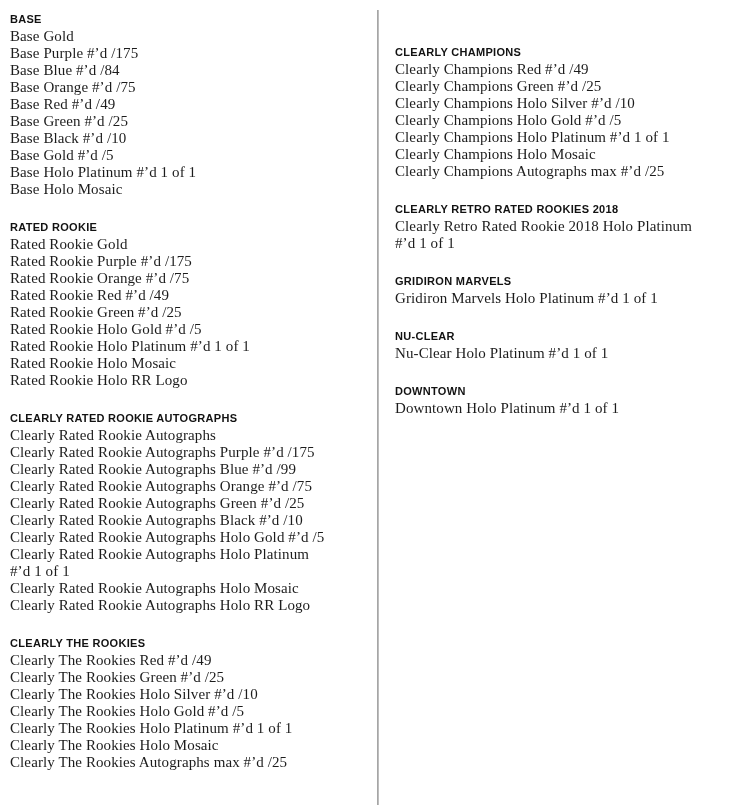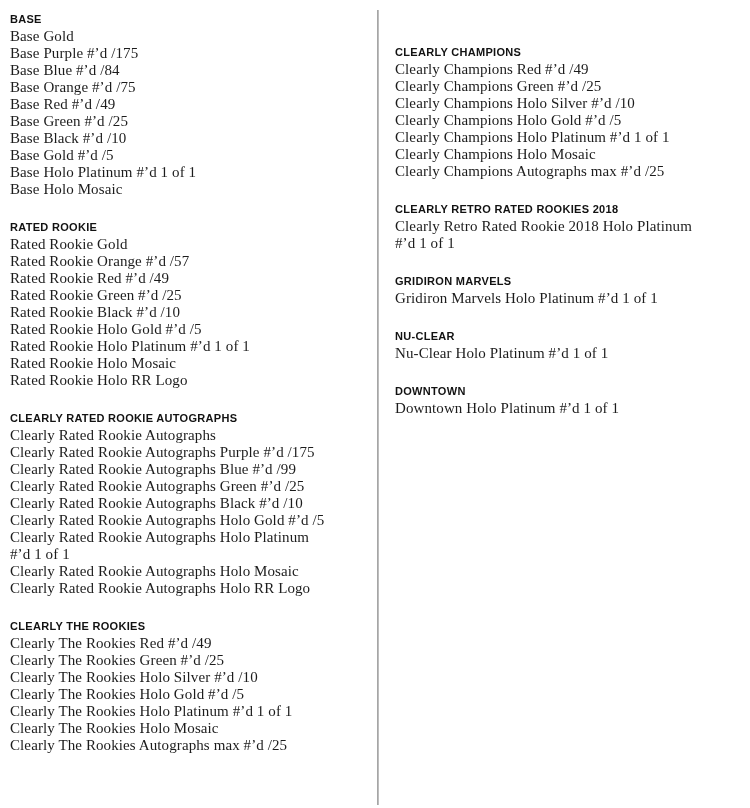--- a/index.html
+++ b/index.html
@@ -73,36 +73,37 @@
           <li class="item">Base Black #’d /10</li>
           <li class="item">Base Gold #’d /5</li>
           <li class="item">Base Holo Platinum #’d 1 of 1</li>
           <li class="item">Base Holo Mosaic</li>
         </ul>
       </section>
       <section class="section">
         <h2 class="section-title">RATED ROOKIE</h2>
         <ul class="item-list">
           <li class="item">Rated Rookie Gold</li>
-          <li class="item">Rated Rookie Orange #’d /57</li>
+          <li class="item">Rated Rookie Purple #’d /175</li>
+          <li class="item">Rated Rookie Orange #’d /75</li>
           <li class="item">Rated Rookie Red #’d /49</li>
           <li class="item">Rated Rookie Green #’d /25</li>
-          <li class="item">Rated Rookie Black #’d /10</li>
           <li class="item">Rated Rookie Holo Gold #’d /5</li>
           <li class="item">Rated Rookie Holo Platinum #’d 1 of 1</li>
           <li class="item">Rated Rookie Holo Mosaic</li>
           <li class="item">Rated Rookie Holo RR Logo</li>
         </ul>
       </section>
       <section class="section">
         <h2 class="section-title">CLEARLY RATED ROOKIE AUTOGRAPHS</h2>
         <ul class="item-list">
           <li class="item">Clearly Rated Rookie Autographs</li>
           <li class="item">Clearly Rated Rookie Autographs Purple #’d /175</li>
           <li class="item">Clearly Rated Rookie Autographs Blue #’d /99</li>
+          <li class="item">Clearly Rated Rookie Autographs Orange #’d /75</li>
           <li class="item">Clearly Rated Rookie Autographs Green #’d /25</li>
           <li class="item">Clearly Rated Rookie Autographs Black #’d /10</li>
           <li class="item">Clearly Rated Rookie Autographs Holo Gold #’d /5</li>
           <li class="item">Clearly Rated Rookie Autographs Holo Platinum
 #’d 1 of 1</li>
           <li class="item">Clearly Rated Rookie Autographs Holo Mosaic</li>
           <li class="item">Clearly Rated Rookie Autographs Holo RR Logo</li>
         </ul>
       </section>
       <section class="section">

